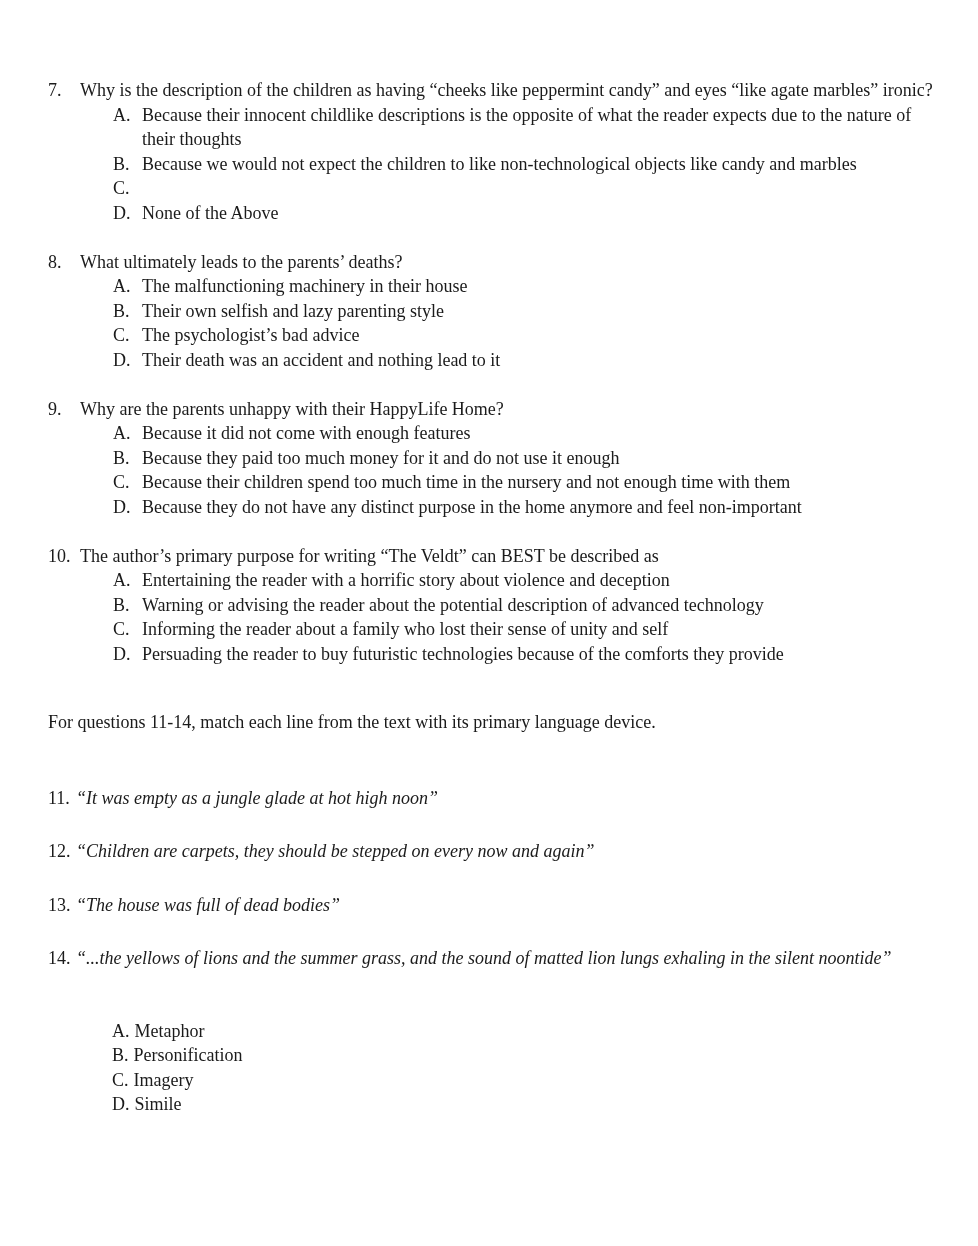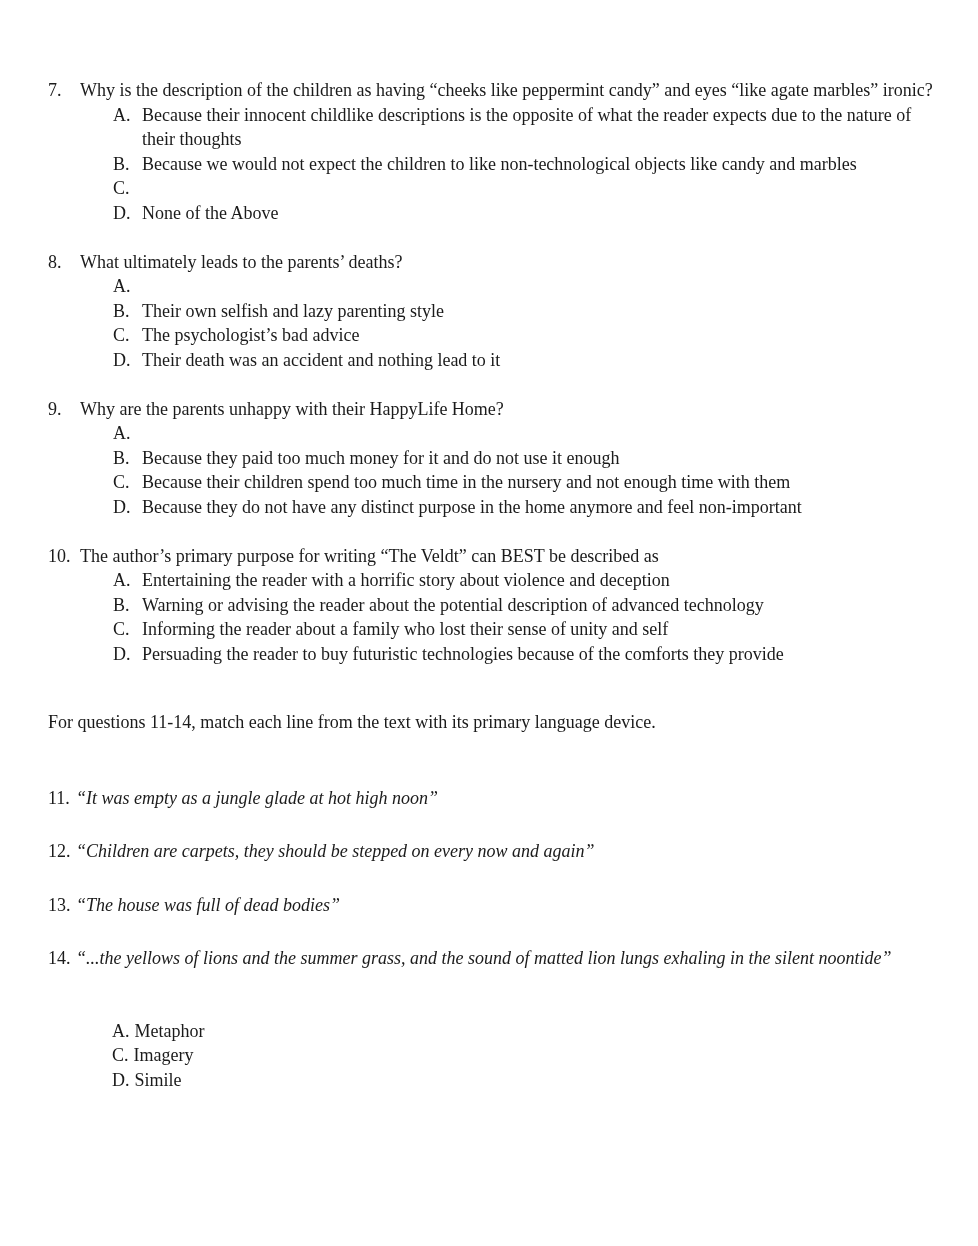--- a/index.html
+++ b/index.html
@@ -69,20 +69,21 @@
     </div>
   </div>
 
   <div class="question">
     <div class="q-head">
       <span class="q-num">8.</span>
       <span class="q-text">What ultimately leads to the parents’ deaths?</span>
     </div>
     <div class="opt">
       <span class="opt-letter">A.</span>
+      <span class="opt-text">The malfunctioning machinery in their house</span>
     </div>
     <div class="opt">
       <span class="opt-letter">B.</span>
       <span class="opt-text">Their own selfish and lazy parenting style</span>
     </div>
     <div class="opt">
       <span class="opt-letter">C.</span>
       <span class="opt-text">The psychologist’s bad advice</span>
     </div>
     <div class="opt">
@@ -91,20 +92,21 @@
     </div>
   </div>
 
   <div class="question">
     <div class="q-head">
       <span class="q-num">9.</span>
       <span class="q-text">Why are the parents unhappy with their HappyLife Home?</span>
     </div>
     <div class="opt">
       <span class="opt-letter">A.</span>
+      <span class="opt-text">Because it did not come with enough features</span>
     </div>
     <div class="opt">
       <span class="opt-letter">B.</span>
       <span class="opt-text">Because they paid too much money for it and do not use it enough</span>
     </div>
     <div class="opt">
       <span class="opt-letter">C.</span>
       <span class="opt-text">Because their children spend too much time in the nursery and not enough time with them</span>
     </div>
     <div class="opt">
@@ -155,20 +157,23 @@
       <span class="mi-num">14.</span>
       <span class="mi-quote">“...the yellows of lions and the summer grass, and the sound of matted lion lungs exhaling in the silent noontide”</span>
     </div>
   </div>
 
   <div class="devices">
     <div class="device">
       <span class="dev-letter">A.</span><span>Metaphor</span>
     </div>
     <div class="device">
+      <span class="dev-letter">B.</span><span>Personification</span>
+    </div>
+    <div class="device">
       <span class="dev-letter">C.</span><span>Imagery</span>
     </div>
     <div class="device">
       <span class="dev-letter">D.</span><span>Simile</span>
     </div>
   </div>
 
 </div>
 
 </body></html>

